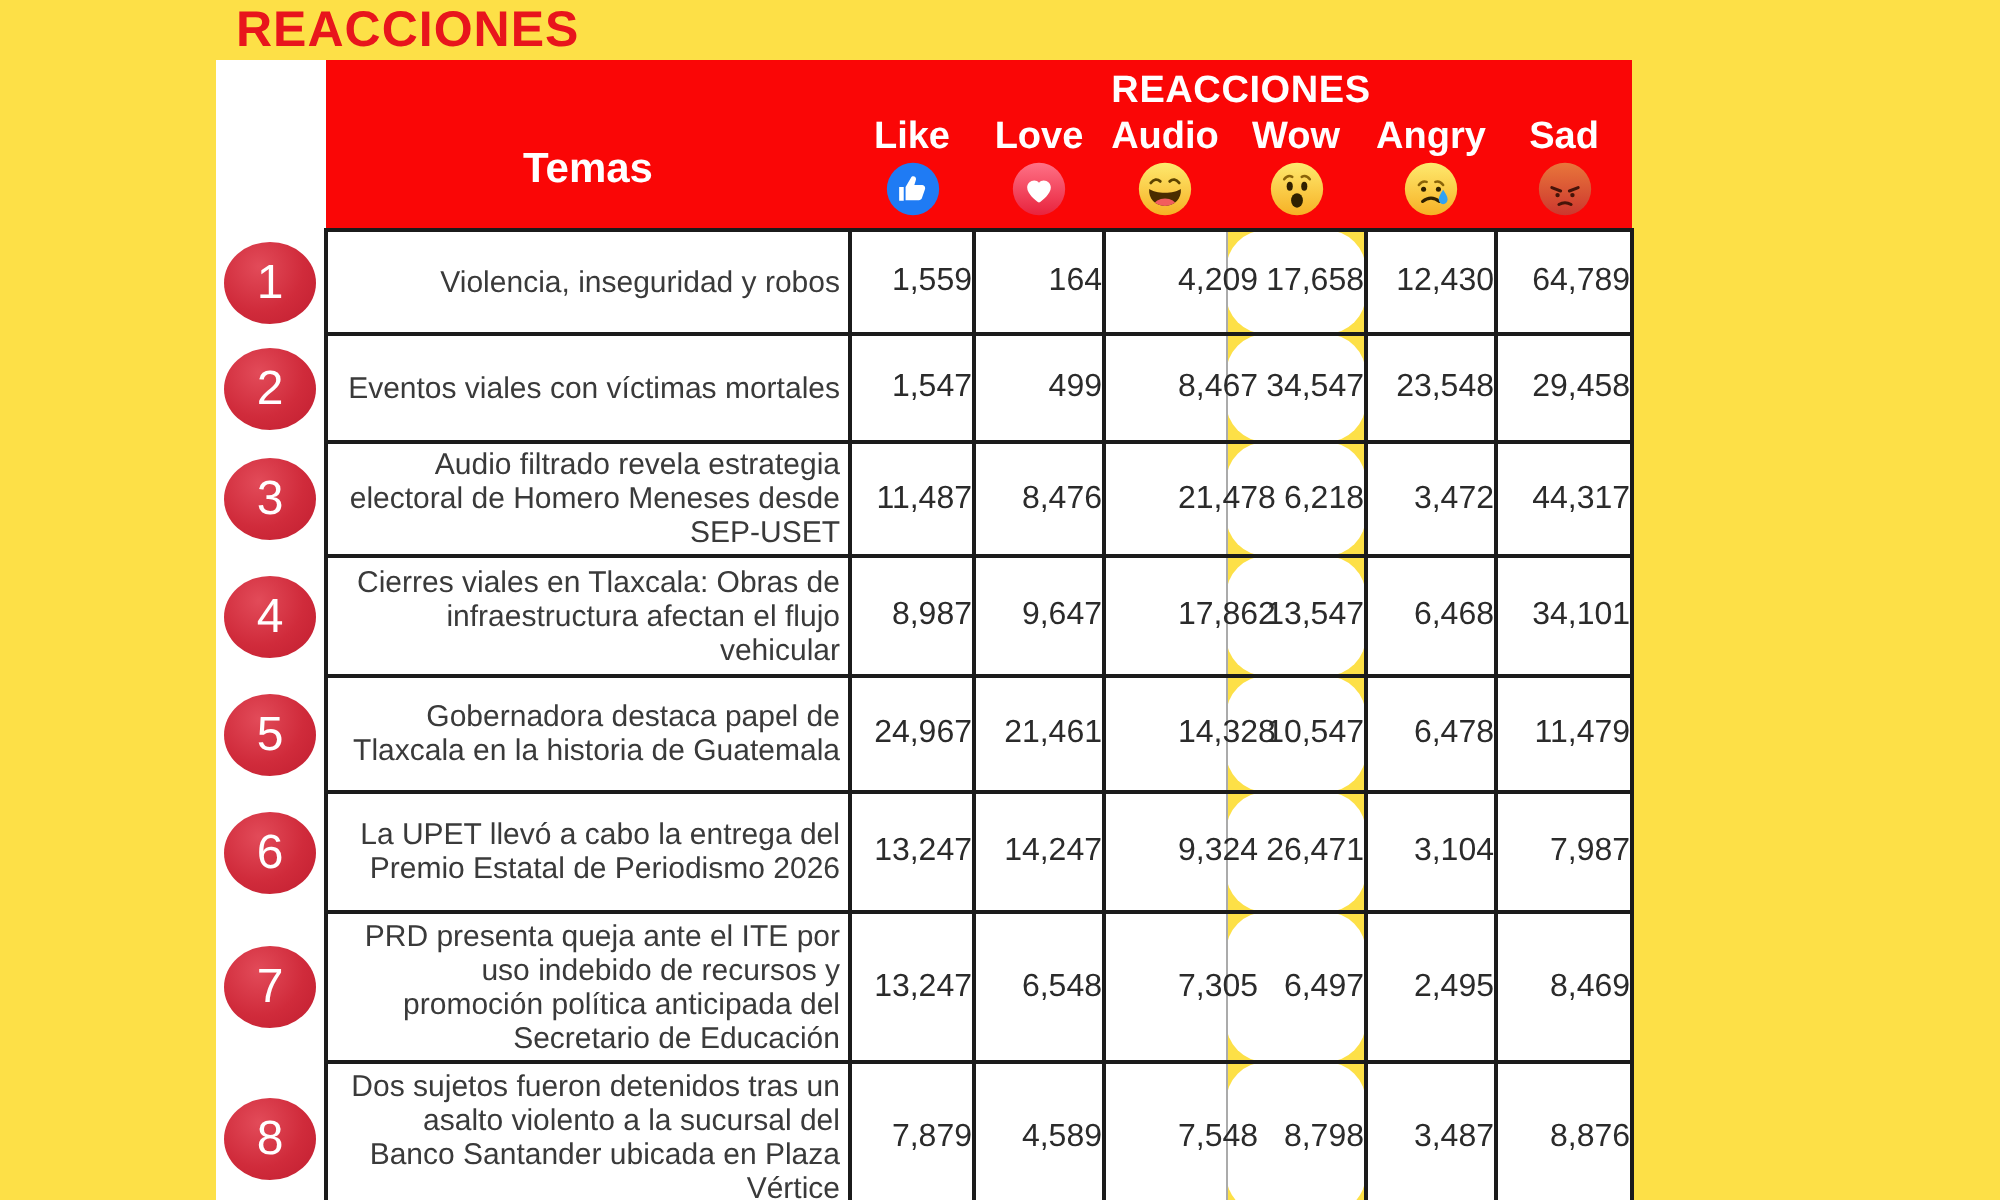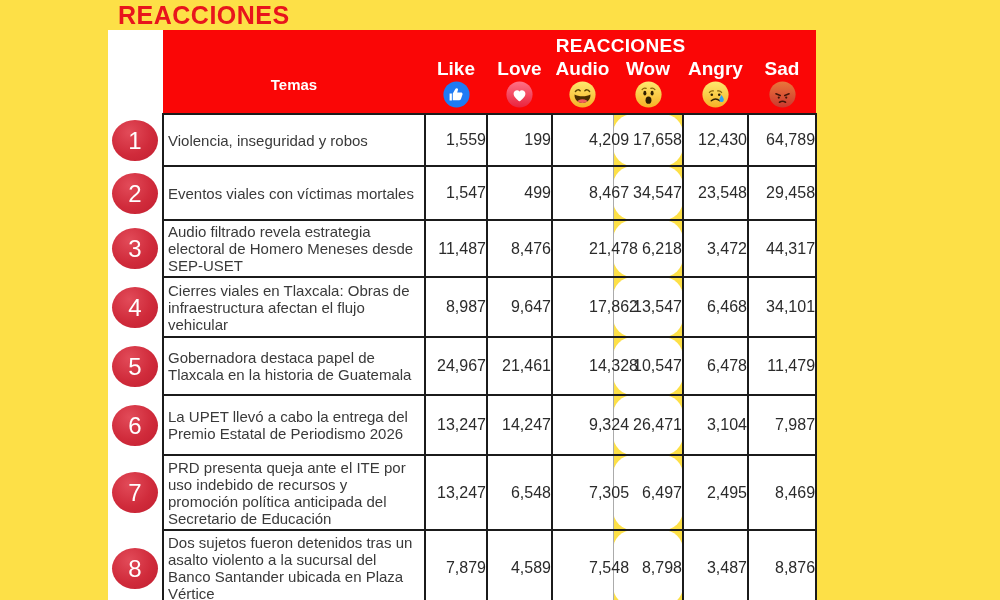--- a/index.html
+++ b/index.html
@@ -20,29 +20,29 @@
   }
   .table-wrap{position:absolute;left:108px;top:30px;}
   table{border-collapse:collapse;table-layout:fixed;width:708px;}
   
   td.numcol{border:none;background:#fff;text-align:center;vertical-align:middle;}
   
   thead th{background:var(--header_bg);border:none;color:#fff;font-weight:bold;text-align:center;}
   tr.hdr-top{height:24px;}
   tr.hdr-cols{height:56px;}
   th.groupth{font-size:19px;vertical-align:middle;padding-top:5px;letter-spacing:.3px;}
-  th.temash{font-size:15px;vertical-align:middle;padding-top:26px;}
+  th.temash{font-size:21px;vertical-align:middle;padding-top:26px;}
   th.rcol{font-size:19px;vertical-align:top;padding-top:2px;}
   .collabel{line-height:20px;}
   svg.emoji{width:27px;height:27px;margin-top:2px;display:inline-block;}
   
   td.tema{
     border:2px solid var(--border_black);
     font-size:15px;line-height:17px;color:var(--text_dark);
-    text-align:left;vertical-align:middle;padding:2px 4px;background:#fff;
+    text-align:right;vertical-align:middle;padding:2px 4px;background:#fff;
   }
   td.val{
     border:2px solid var(--border_black);
     font-size:16px;color:#2B2B2B;text-align:right;vertical-align:middle;background:#fff;
   }
   td.val.c2{border-right-width:1px;border-right-color:var(--light_border);padding-left:36px;}
   td.val.c3{border-left-width:1px;border-left-color:var(--light_border);border-radius:20px;}
   .badge{
     width:46px;height:41px;border-radius:50%;
     background:radial-gradient(ellipse at 38% 30%, #E24B59 0%, var(--badge_red) 55%, #C11E30 100%);
@@ -226,21 +226,21 @@
     <circle cx="20.4" cy="19.6" r="1.3" fill="#451409"></circle>
     <path d="M12.4 25.2q3.6-2.2 7.2 0" fill="none" stroke="#451409" stroke-width="1.8" stroke-linecap="round"></path>
   </svg></th>
           </tr>
       </thead>
       <tbody id="tbody">
           <tr style="height: 52px;">
             <td class="numcol"><div class="badge">1</div></td>
             <td class="tema">Violencia, inseguridad y robos</td>
             <td class="val c0">1,559</td>
-            <td class="val c1">199</td>
+            <td class="val c1">164</td>
             <td class="val c2">4,209</td>
             <td class="val c3">17,658</td>
             <td class="val c4">12,430</td>
             <td class="val c5">64,789</td>
           </tr>
           <tr style="height: 54px;">
             <td class="numcol"><div class="badge">2</div></td>
             <td class="tema">Eventos viales con víctimas mortales</td>
             <td class="val c0">1,547</td>
             <td class="val c1">499</td>

